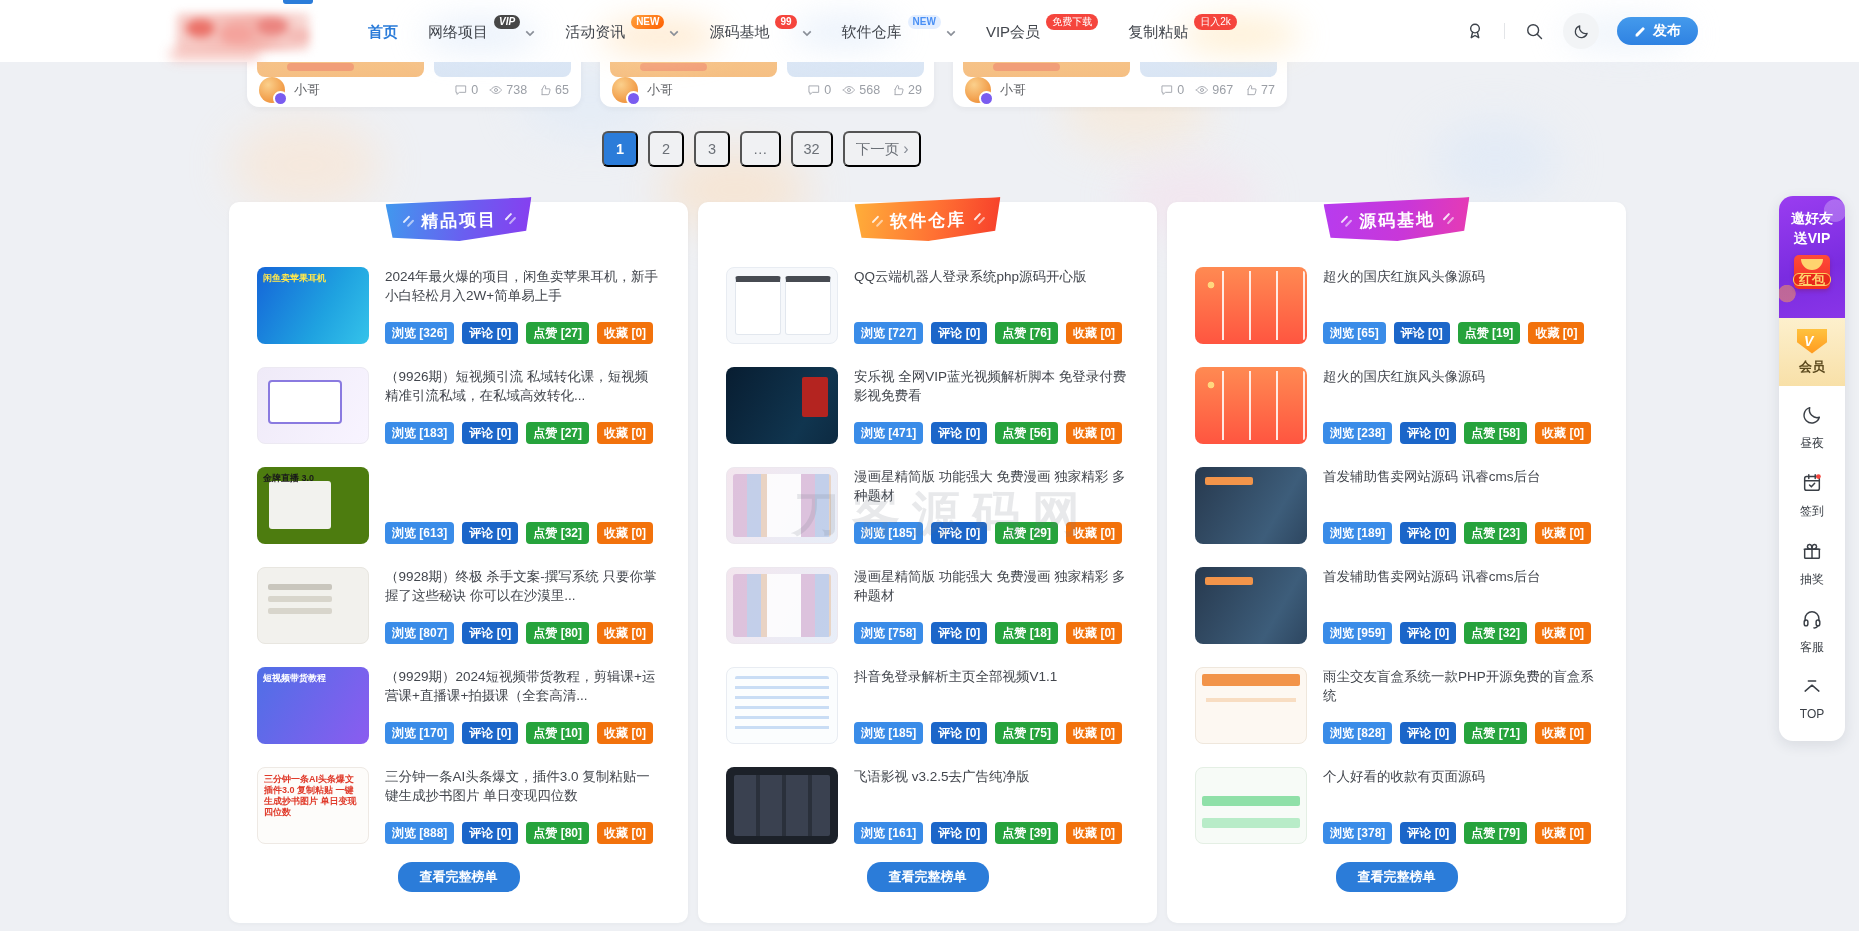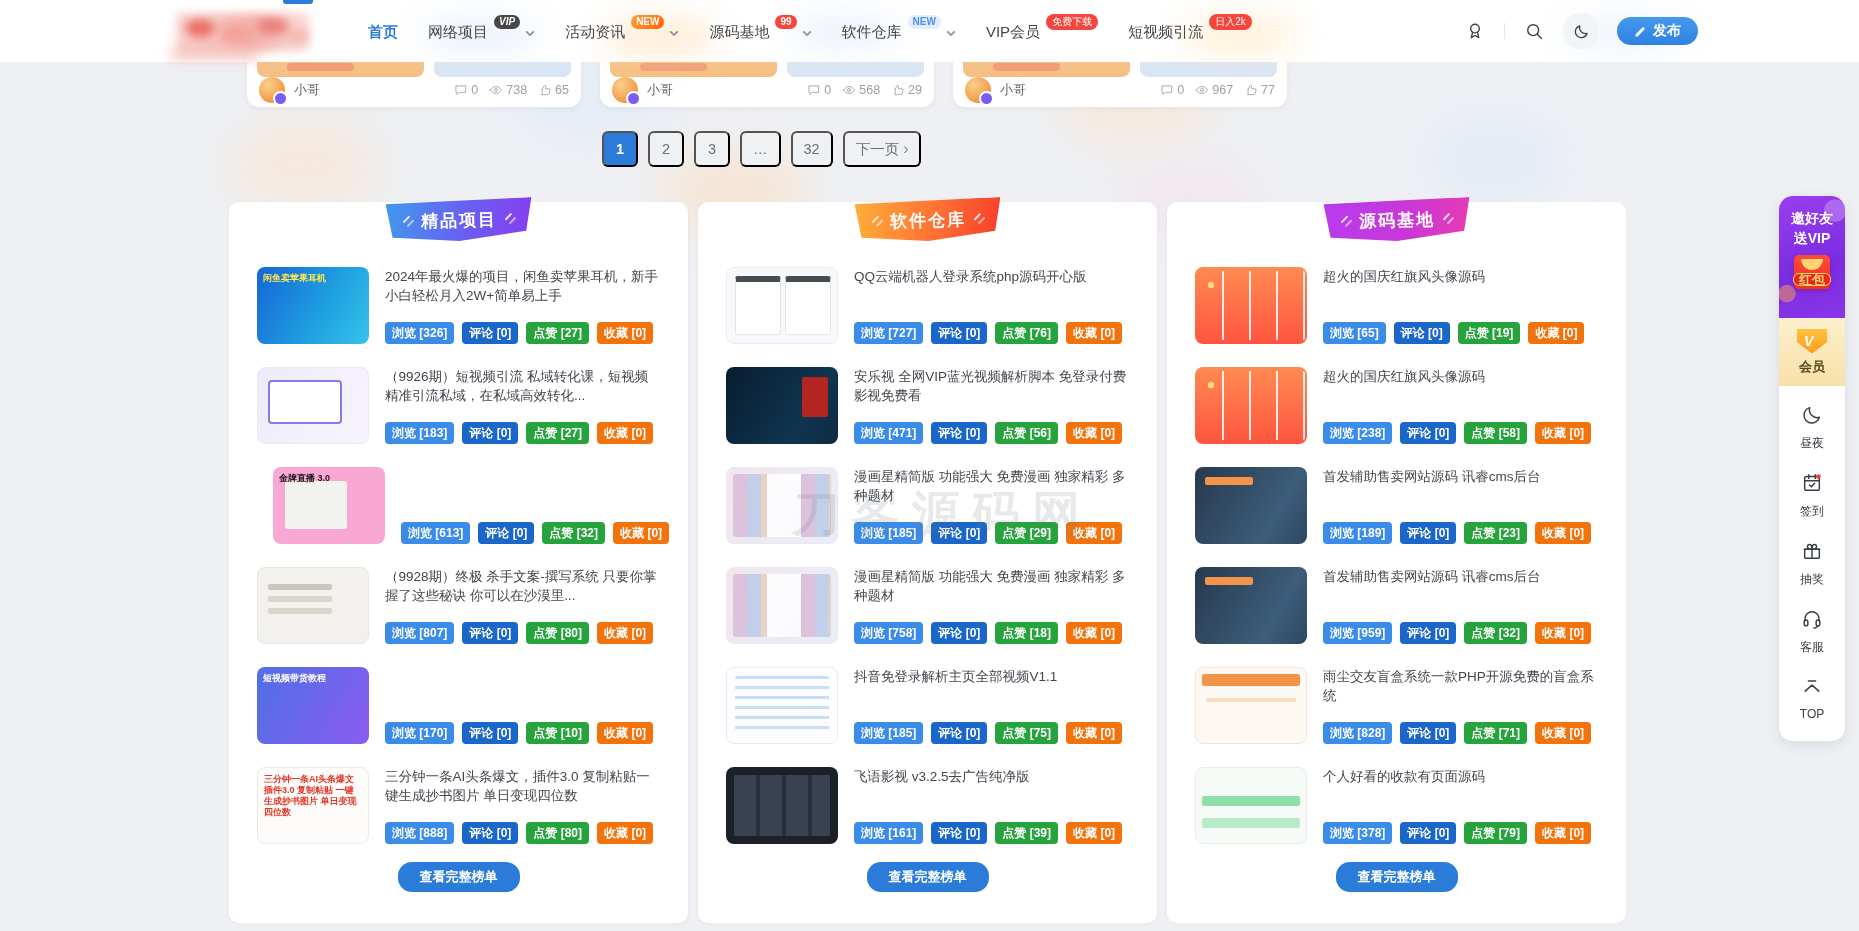--- a/index.html
+++ b/index.html
@@ -90,21 +90,21 @@
   .item-title { font-size:13.5px; color:#42464d; line-height:19px; max-height:39px; overflow:hidden; }
   .item-badges { display:flex; gap:8px; margin-top:auto; }
   .stat-badge { font-size:12px; font-weight:700; color:#fff; padding:2.5px 7px; border-radius:4px; white-space:nowrap; }
   .sb-0 { background:#3a8ce8; } .sb-1 { background:#1b66c9; } .sb-2 { background:#26a33c; } .sb-3 { background:#f2720c; }
   .col-footer { position:absolute; bottom:31px; left:50%; transform:translateX(-50%); background:#2b7cd9; color:#fff; font-size:13px; font-weight:600; padding:6px 22px; border-radius:14px; white-space:nowrap; cursor:pointer; border:none; }
 
   
   .t-0-0 { background:linear-gradient(120deg,#1565d8,#1fa2e0 60%,#35c3ea); } .t-0-0 .thumb-text { color:#ffe84d; }
   .t-0-1 { background:linear-gradient(120deg,#efeaf8,#f8f4ff); border:1px solid #ece9f2; }
   .t-0-1::after { content:""; position:absolute; left:10px; top:12px; width:70px; height:40px; background:#fff; border:2px solid #8a7ae0; border-radius:4px; }
-  .t-0-2 { background:#f9a8d4;margin-left:16px; } .t-0-2::after { content:""; position:absolute; left:12px; top:14px; width:62px; height:48px; background:#f2f2ee; border-radius:3px; } .t-0-2 .thumb-text { color:#1a1a1a; z-index:2; }
+  .t-0-2 { background:#4d7c0f; } .t-0-2::after { content:""; position:absolute; left:12px; top:14px; width:62px; height:48px; background:#f2f2ee; border-radius:3px; } .t-0-2 .thumb-text { color:#1a1a1a; z-index:2; }
   .t-0-3 { background:#f2f1ed; border:1px solid #e8e6e0; }
   .t-0-3::after { content:""; position:absolute; left:10px; top:16px; width:64px; height:6px; background:#c9c6bd; border-radius:2px; box-shadow:0 12px 0 #d8d5cc, 0 24px 0 #d8d5cc; }
   .t-0-4 { background:linear-gradient(120deg,#4f6fe6,#8b5cf0); } .t-0-4 .thumb-text { color:#fff; }
   .t-0-5 { background:#fdfcfa; border:1px solid #eee9e4; } .t-0-5 .thumb-text { color:#e03a2a; }
   .t-1-0 { background:#f6f8fb; border:1px solid #e8ecf2; }
   .t-1-0::before, .t-1-0::after { content:""; position:absolute; top:8px; bottom:8px; width:44px; background:#fff; border:1px solid #e2e7ee; border-top:6px solid #474b52; border-radius:3px; }
   .t-1-0::before { left:8px; } .t-1-0::after { left:58px; }
   .t-1-1 { background:linear-gradient(120deg,#081d31,#10354f 70%,#0d2a41); }
   .t-1-1::after { content:""; position:absolute; right:10px; top:10px; width:26px; height:40px; background:#b42420; border-radius:2px; }
   .t-1-2, .t-1-3 { background:linear-gradient(120deg,#f3e6ee,#e8eef8); border:1px solid #ece7ee; }
@@ -337,20 +337,21 @@
         <span class="stat-badge sb-2">点赞 [80]</span>
         <span class="stat-badge sb-3">收藏 [0]</span>
       </div>
     </div>
   </article>
           <article class="item">
     <div class="thumb t-0-4">
               <span class="thumb-text">短视频带货教程</span>
             </div>
     <div class="item-body">
+      <div class="item-title">（9929期）2024短视频带货教程，剪辑课+运营课+直播课+拍摄课（全套高清...</div>
       <div class="item-badges">
         <span class="stat-badge sb-0">浏览 [170]</span>
         <span class="stat-badge sb-1">评论 [0]</span>
         <span class="stat-badge sb-2">点赞 [10]</span>
         <span class="stat-badge sb-3">收藏 [0]</span>
       </div>
     </div>
   </article>
           <article class="item">
     <div class="thumb t-0-5">
@@ -629,21 +630,21 @@
     <svg class="nav-chevron" viewBox="0 0 12 8">
             <path d="M1.5 1.5 6 6l4.5-4.5"></path>
           </svg>
   </div>
         <div class="nav-item">
     <span class="nav-label">VIP会员</span>
     <sup class="nav-badge bdg-redpill">免费下载</sup>
 
   </div>
         <div class="nav-item">
-    <span class="nav-label">短视频引流</span>
+    <span class="nav-label">复制粘贴</span>
     <sup class="nav-badge bdg-redpill">日入2k</sup>
 
   </div>
       </nav>
 
     <div class="nav-right">
       <div class="icon-btn">
         <svg viewBox="0 0 24 24">
             <circle cx="12" cy="9" r="5.2"></circle>
             <path d="M9.2 13.2 7.5 20l4.5-2.6L16.5 20l-1.7-6.8"></path>

